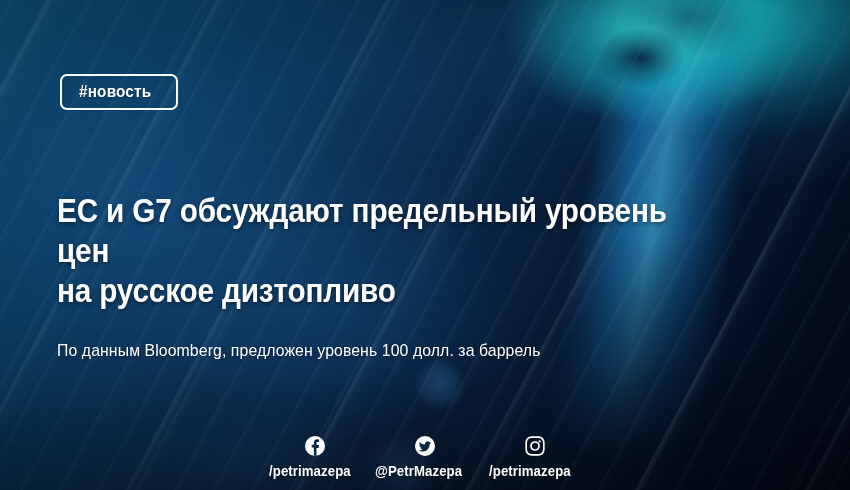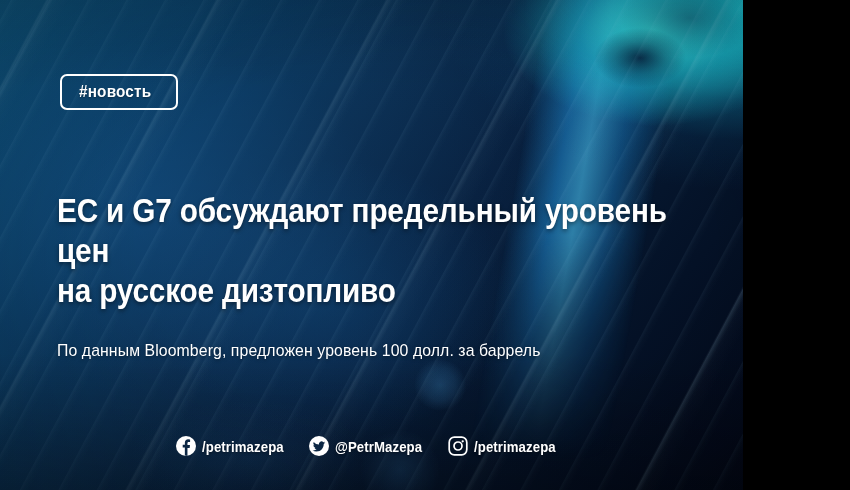--- a/index.html
+++ b/index.html
@@ -2,21 +2,21 @@
 <html><head>
 <meta charset="utf-8">
 <style>
   html, body {
     margin: 0;
     padding: 0;
     background: #000;
   }
   #card {
     position: relative;
-    width: 743px;
+    width: 850px;
     height: 490px;
     overflow: hidden;
     font-family: "Liberation Sans", sans-serif;
     background: #15803d;
   }
 
   
   .bg-layer {
     position: absolute;
     inset: 0;
@@ -176,20 +176,21 @@
     top: 436px;
     display: flex;
     justify-content: center;
     align-items: center;
     gap: 14px;
   }
   .social-item {
     display: flex;
     align-items: center;
     gap: 6px;
+    flex-direction: column;
   }
   .social-item .ic { width: 20px; height: 20px; display: block; flex: none; }
   .social-item .handle {
     color: #ffffff;
     font-size: 15px;
     font-weight: 700;
     letter-spacing: 0.1px;
     transform: scaleX(0.88);
     transform-origin: left center;
     white-space: nowrap;

